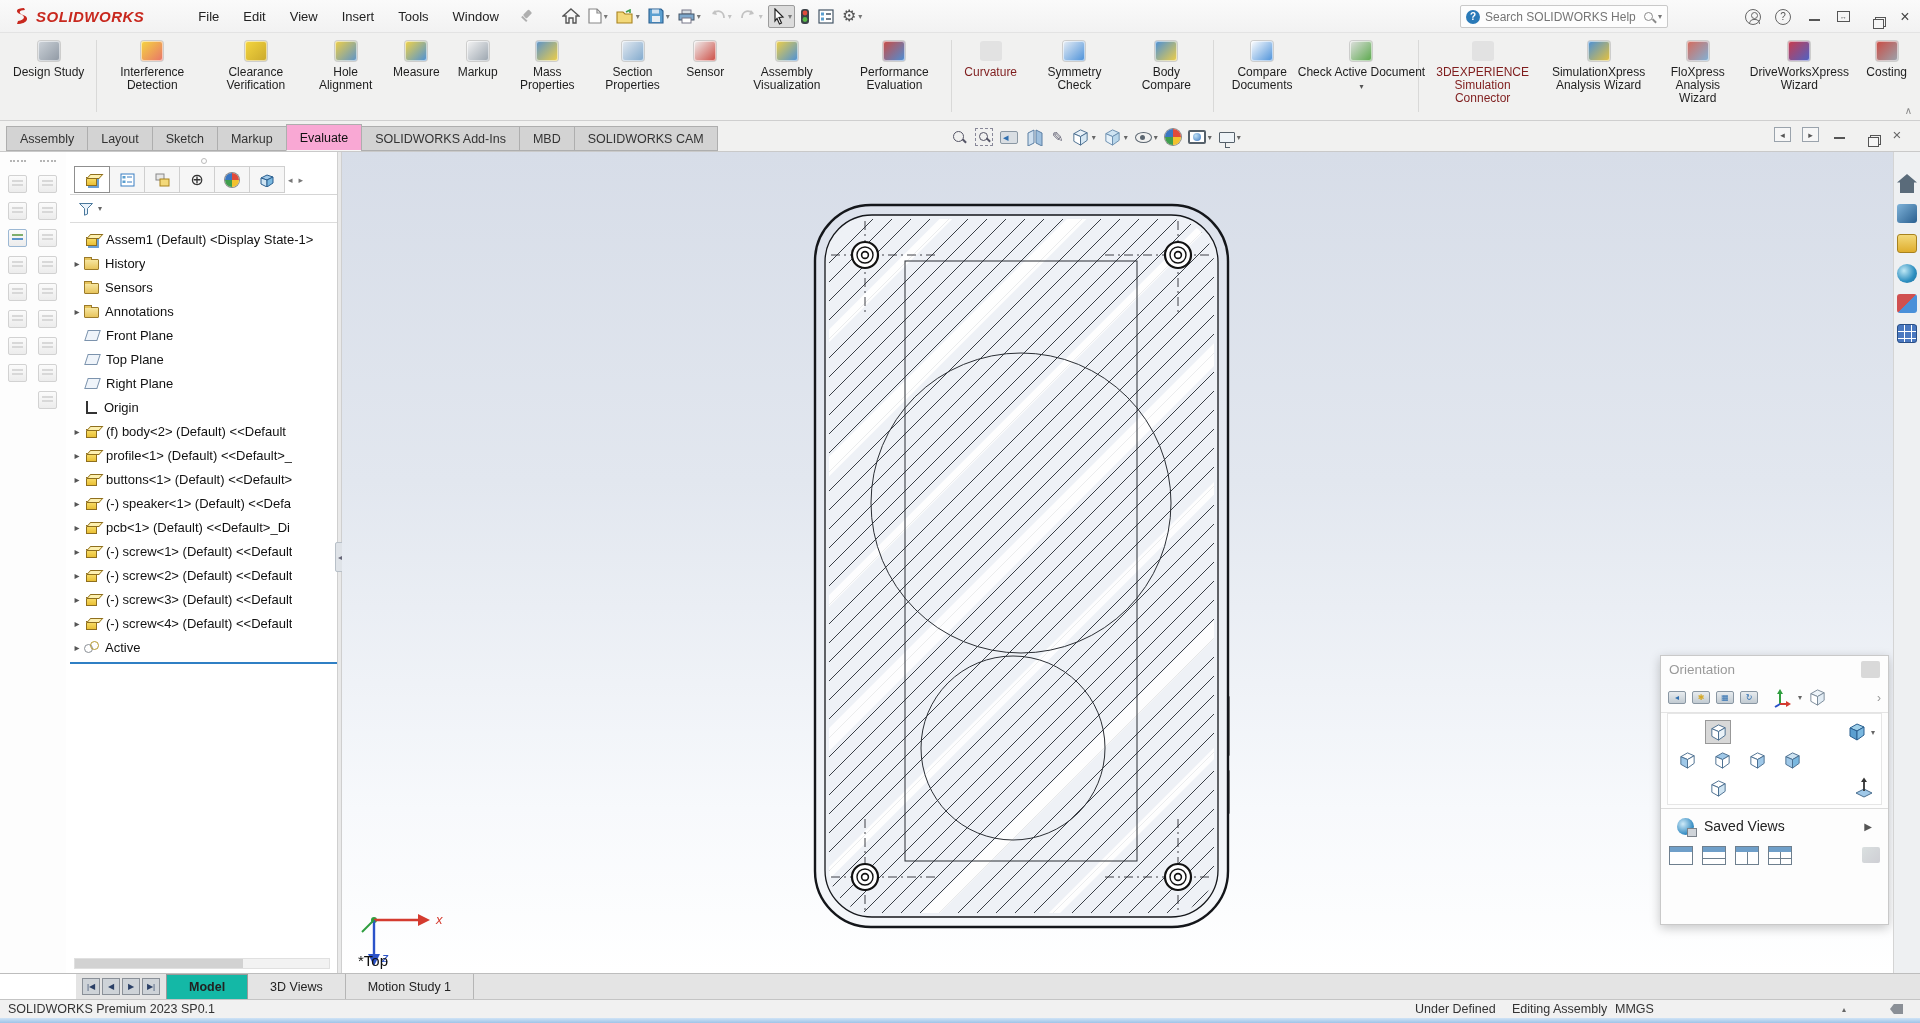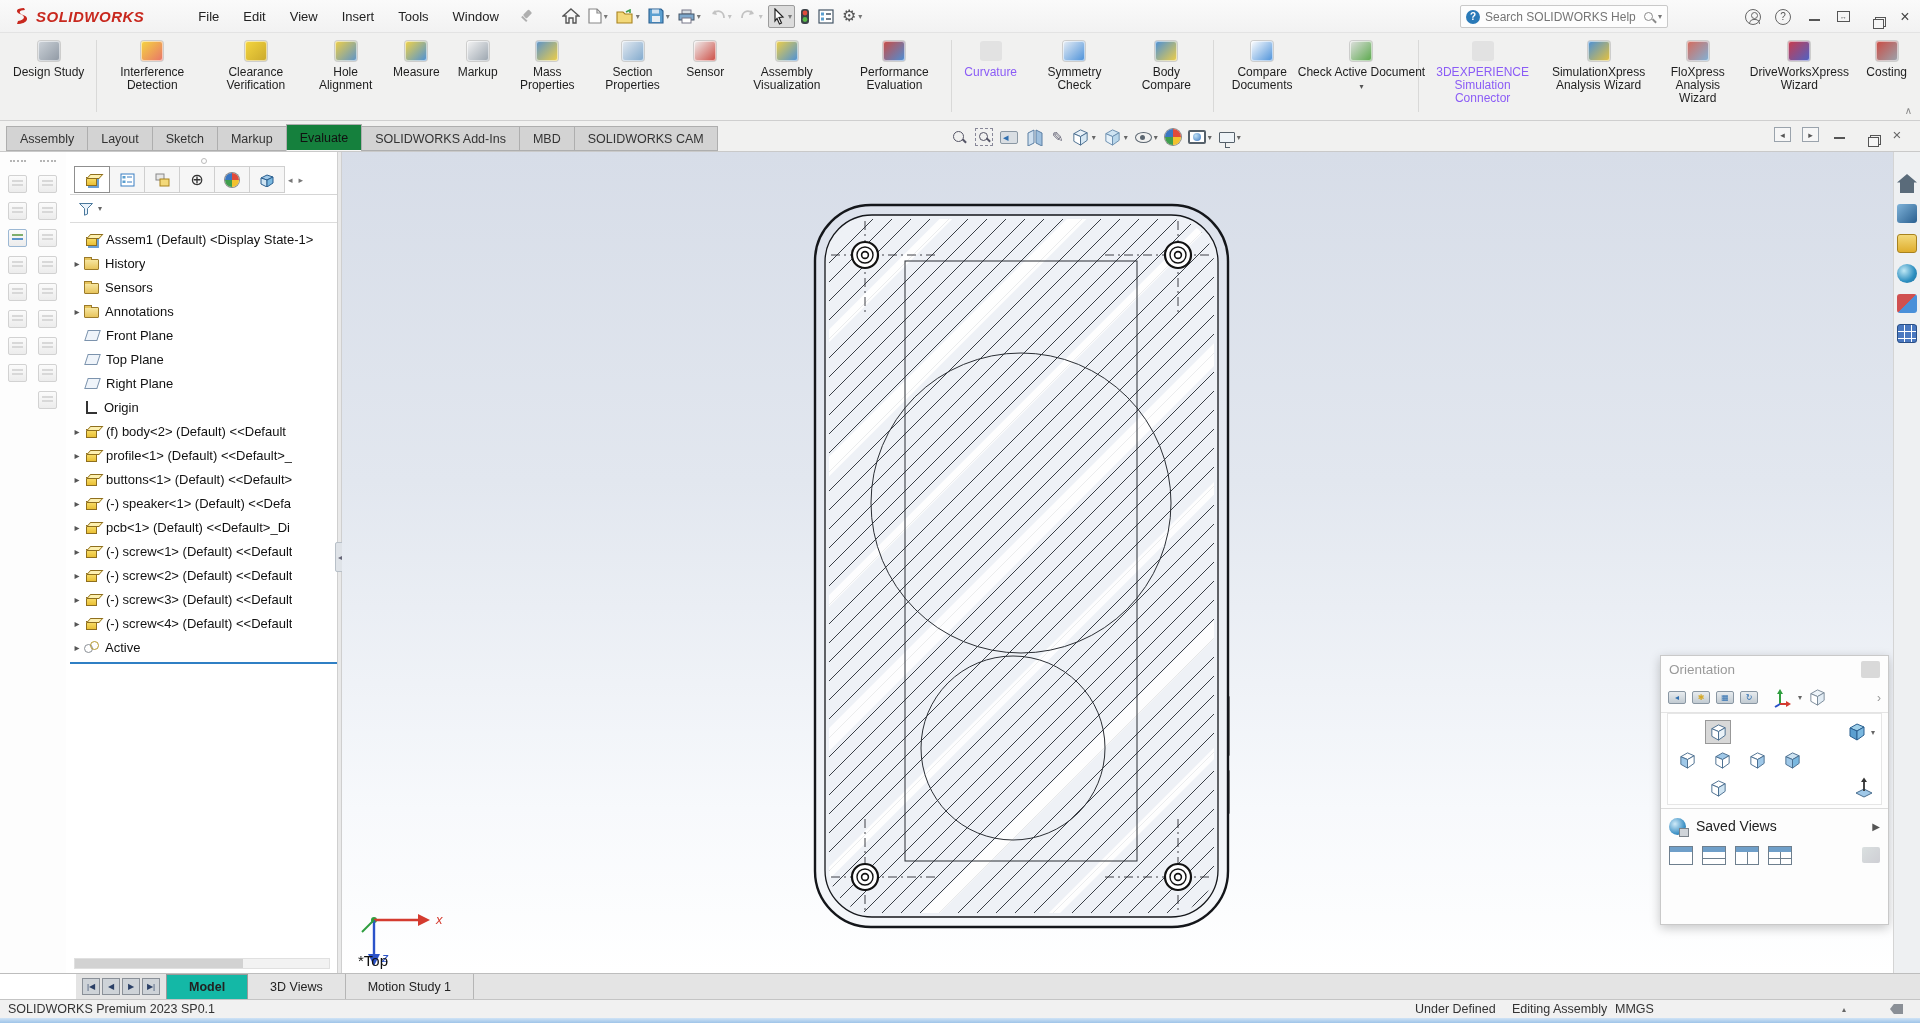--- a/index.html
+++ b/index.html
@@ -42,42 +42,42 @@
   .restore::before{content:"";position:absolute;left:2px;top:0;width:9px;height:8px;border:1.2px solid #555}
   .restore::after{content:"";position:absolute;left:0;top:2px;width:9px;height:8px;border:1.2px solid #555;background:#f5f5f5}
   
   #ribbon{position:absolute;left:0;top:33px;width:1920px;height:88px;background:#f1f1f0;border-bottom:1px solid #cfcfcf;
     display:flex;align-items:stretch;padding:4px 4px 0 4px}
   .rgroup{display:flex;align-items:flex-start}
   .vsep{width:1px;background:#d9d9d8;margin:3px 3px 8px 3px}
   .rbtn{display:flex;flex-direction:column;align-items:center;padding:4px 9px 2px 9px;gap:5px;max-width:108px;position:relative}
   .rlabel{font-size:12px;line-height:13px;text-align:center;color:#1e1e1e}
   .w1 .rlabel{white-space:nowrap}
-  .dis .rlabel{color:#8b5cf6}
+  .dis .rlabel{color:#7f1d1d}
   .ric{width:22px;height:20px;border-radius:3px;box-shadow:inset 0 0 0 1px rgba(255,255,255,.55),0 0 0 1px rgba(0,0,0,.15)}
   .dis .ric{background:#dcdcdc !important;box-shadow:none;opacity:.7}
   .b0{background:linear-gradient(135deg,#cdd3d9,#8f98a3)} .b1{background:linear-gradient(135deg,#f5d63f,#e8736a)}
   .b2{background:linear-gradient(135deg,#f5d63f,#caa92c)} .b3{background:linear-gradient(135deg,#f0cf45,#5a93cc)}
   .b4{background:linear-gradient(135deg,#f3d344,#4a90d9)} .b5{background:linear-gradient(135deg,#f4f4f4,#9aa4ae)}
   .b6{background:linear-gradient(135deg,#5a93cc,#f0cf45)} .b7{background:linear-gradient(135deg,#e4eaf1,#7fa8cc)}
   .b8{background:linear-gradient(135deg,#f0f0f0,#cc4b42)} .b9{background:linear-gradient(135deg,#f0cf45,#4a90d9)}
   .b10{background:linear-gradient(135deg,#cc4b42,#4a90d9)} .b11{background:#d9d9d9}
   .b12{background:linear-gradient(135deg,#e8eef5,#4a90d9)} .b13{background:linear-gradient(135deg,#4a90d9,#f0cf45)}
   .b14{background:linear-gradient(135deg,#ffffff,#4a90d9)} .b15{background:linear-gradient(135deg,#e0e0e0,#59a84a)}
   .b16{background:#dcdcdc} .b17{background:linear-gradient(135deg,#4a90d9,#e8c23a)}
   .b18{background:linear-gradient(135deg,#d86a5a,#7fb3d9)} .b19{background:linear-gradient(135deg,#cc3b4a,#4a63c9)}
   .b20{background:linear-gradient(135deg,#cc4b42,#9aa4ae)}
   .flyout-caret{font-size:8px;color:#555;line-height:6px}
   .ribbon-collapse{position:absolute;right:8px;bottom:4px;color:#888;font-size:10px}
   
   #tabband{position:absolute;left:0;top:121px;width:1920px;height:31px;background:#f1f1f0;border-bottom:1px solid #c9c9c9}
   .tabs{position:absolute;left:6px;bottom:0;display:flex;align-items:flex-end}
   .tab{height:25px;display:flex;align-items:center;padding:0 13px;background:#d3d3d3;border:1px solid #aeaeae;
     margin-right:-1px;font-size:12.5px;color:#333}
-  .tab.active{background:#15803d;color:#111;height:27px;border-bottom:1px solid #f7f7f6}
+  .tab.active{background:#f9a8d4;color:#111;height:27px;border-bottom:1px solid #f7f7f6}
   
   .headsup{position:absolute;left:950px;top:3px;display:flex;align-items:center;gap:7px;height:26px}
   .hi{display:flex;align-items:center;gap:2px}
   .eye{width:17px;height:11px;border:1.5px solid #5b6670;border-radius:50%;position:relative}
   .eye::after{content:"";position:absolute;left:4.5px;top:2px;width:5px;height:5px;background:#5b6670;border-radius:50%}
   .colorball{width:16px;height:16px;border-radius:50%;background:conic-gradient(#e04b3a 0 90deg,#f2c12e 0 180deg,#3f9e4d 0 270deg,#3a77c2 0 360deg);box-shadow:0 0 0 1px #888}
   .sceneic{width:18px;height:14px;border:2px solid #55606a;border-radius:2px;display:flex;align-items:center;justify-content:center;background:#fff}
   .sceneic i{width:8px;height:8px;border-radius:50%;background:radial-gradient(circle at 35% 35%,#bfe0f5,#3a77c2)}
   .monic{width:16px;height:11px;border:1.5px solid #55606a;border-radius:1px;position:relative;background:#eef3f7}
   .monic::after{content:"";position:absolute;left:5px;top:10px;width:4px;height:4px;border-bottom:1.5px solid #55606a;border-left:1.5px solid #55606a}
@@ -158,21 +158,21 @@
   .o-title{display:flex;align-items:center;height:27px;padding:0 8px;color:#9a9a9a;font-size:13.5px}
   .o-pin{margin-left:auto;width:19px;height:17px;background:#d9d9d9;border-radius:2px}
   .o-tools{display:flex;align-items:center;gap:6px;height:30px;padding:0 7px;border-bottom:1px solid #e4e4e4}
   .ocam{width:18px;height:13px;background:linear-gradient(#e8ecef,#c2cbd2);border:1px solid #8a97a3;border-radius:2px;
     font-size:8px;display:flex;align-items:center;justify-content:center}
   .o-body{margin:0 6px;border:1px solid #e6e6e6;background:#fff;padding:4px 4px 2px 4px}
   .orow{display:flex;align-items:center;gap:9px;height:28px;padding:0 2px}
   .vcb{width:26px;height:24px;display:flex;align-items:center;justify-content:center;border:1px solid transparent}
   .vcb.sel{background:#d8d8d8;border:1px solid #989898}
   .o-div{border-top:1px solid #dcdcdc;margin:3px 0}
-  .o-saved{display:flex;align-items:center;gap:10px;height:28px;padding:0 8px}
+  .o-saved{display:flex;align-items:center;gap:10px;height:28px;padding:0 16px}
   .o-saved .arr{margin-left:auto;color:#555;font-size:10px}
   .globeic{width:17px;height:17px;border-radius:50%;background:radial-gradient(circle at 35% 35%,#cfeaf8,#3a8fc4 65%,#226b99);position:relative}
   .globeic::after{content:"";position:absolute;right:-3px;bottom:-2px;width:8px;height:7px;background:#cfd4d9;border:1px solid #7a828a}
   .o-layouts{display:flex;align-items:center;gap:9px;height:30px;padding:0 8px}
   .vp{width:24px;height:19px;border:1px solid #6e7f8e;background:linear-gradient(180deg,#6f9fc9 0 5px,#fff 5px);position:relative}
   .vp.h::before{content:"";position:absolute;left:0;right:0;top:11px;border-top:1px solid #6e7f8e}
   .vp.v::after{content:"";position:absolute;top:5px;bottom:0;left:11px;border-left:1px solid #6e7f8e}
   .linkviews{margin-left:auto;width:18px;height:16px;opacity:.35;background:linear-gradient(135deg,#9aa,#778);border-radius:2px}
   
   #motionband{position:absolute;left:0;top:973px;width:1920px;height:26px;background:#e4e4e4;border-top:1px solid #bdbdbd;display:flex;align-items:stretch}

